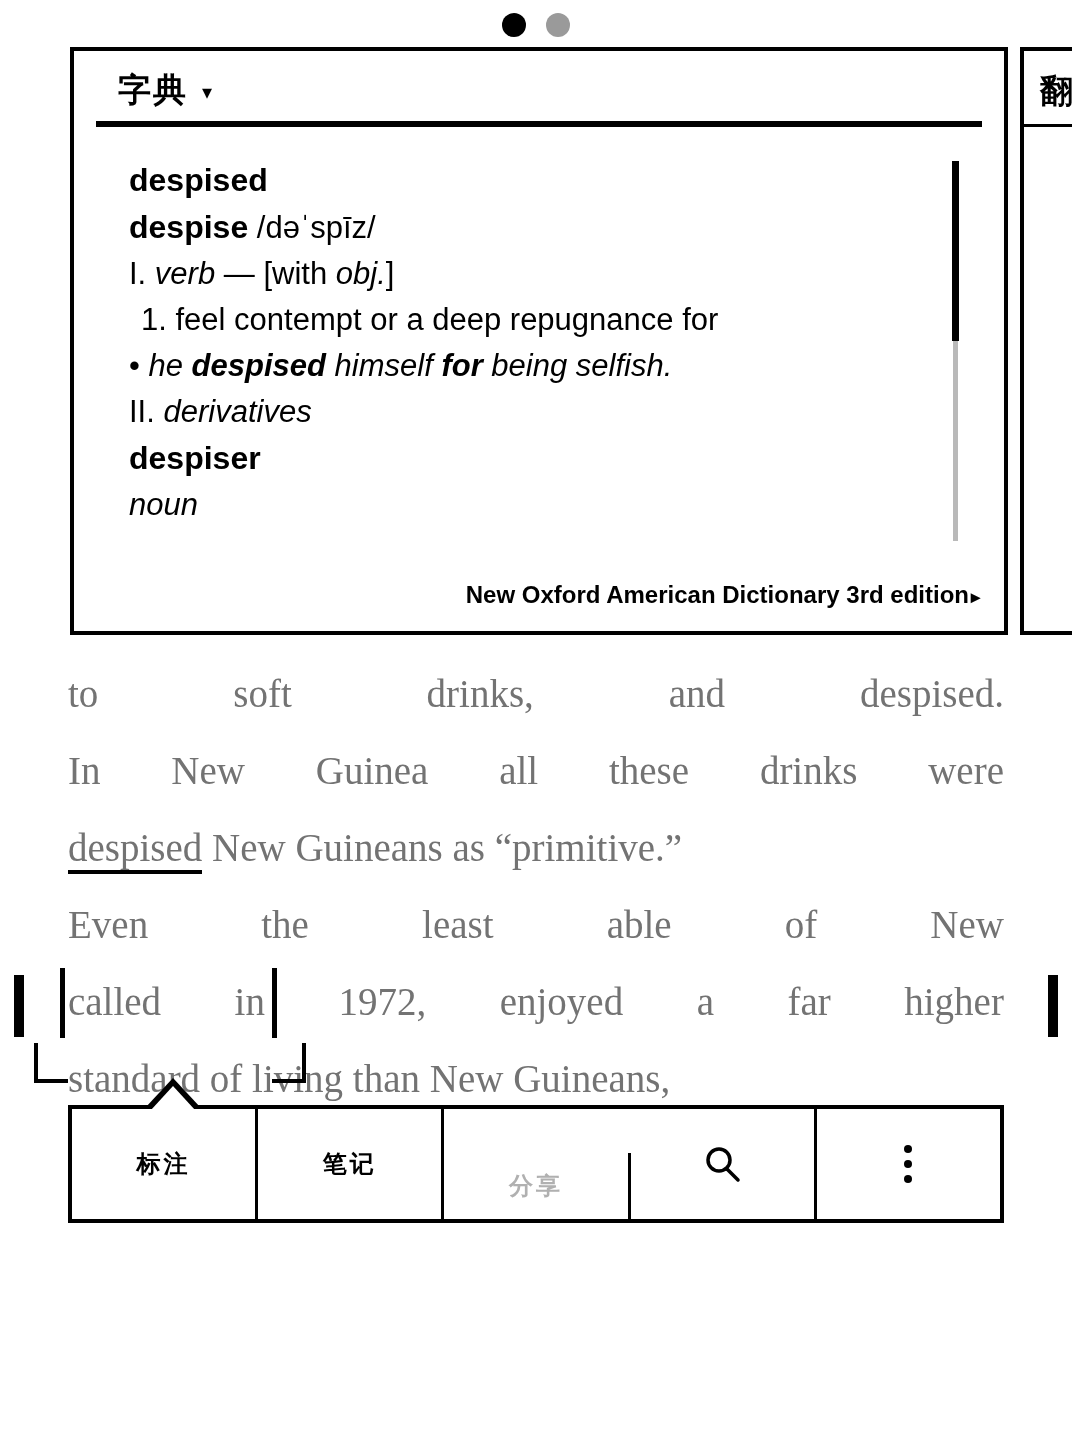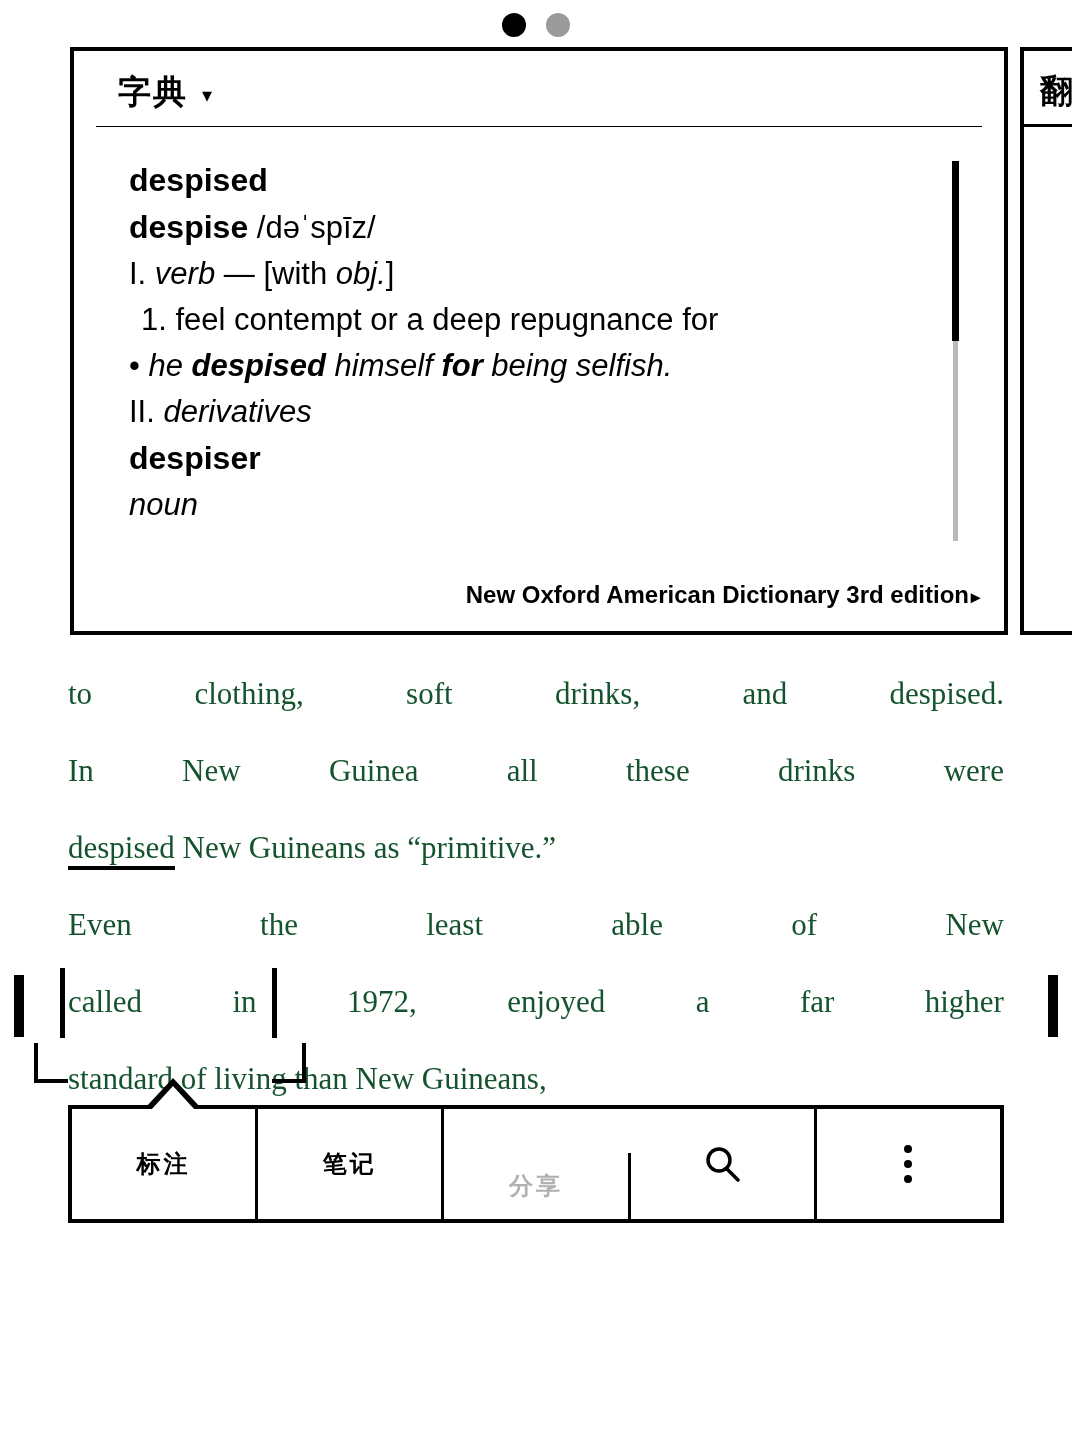--- a/index.html
+++ b/index.html
@@ -45,21 +45,21 @@
     height: 588px;
     border: 4px solid #000000;
     background: #ffffff;
     box-sizing: border-box;
   }
   .dict-header {
     height: 68px;
     display: flex;
     align-items: center;
     padding: 0 0 0 22px;
-    border-bottom: 1px solid #000000;
+    border-bottom: 6px solid #000000;
     margin: 8px 22px 0 22px;
     box-sizing: border-box;
   }
   .dict-title {
     font-size: 33px;
     font-weight: bold;
     letter-spacing: 2px;
   }
   .dict-caret {
     font-size: 20px;
@@ -131,23 +131,23 @@
     font-weight: bold;
   }
 
   
   .book-text {
     position: absolute;
     left: 68px;
     top: 655px;
     width: 936px;
     font-family: "Liberation Serif", serif;
-    font-size: 31px;
+    font-size: 39px;
     line-height: 77px;
-    color: #14532d;
+    color: #737373;
   }
   .bt-line {
     white-space: nowrap;
     height: 77px;
   }
   .bt-justify {
     display: flex;
     justify-content: space-between;
   }
   .bt-indent { padding-left: 55px; }
@@ -322,21 +322,20 @@
 <div class="trans-card">
   <div class="trans-header">
     <span class="trans-title">翻</span>
   </div>
 </div>
 
 <div class="book-text">
 
   <div class="bt-line bt-justify">
     <span>to</span>
-    <span>clothing,</span>
     <span>soft</span>
     <span>drinks,</span>
     <span>and</span>
     <span>despised.</span>
   </div>
 
   <div class="bt-line bt-justify">
     <span>In</span>
     <span>New</span>
     <span>Guinea</span>

